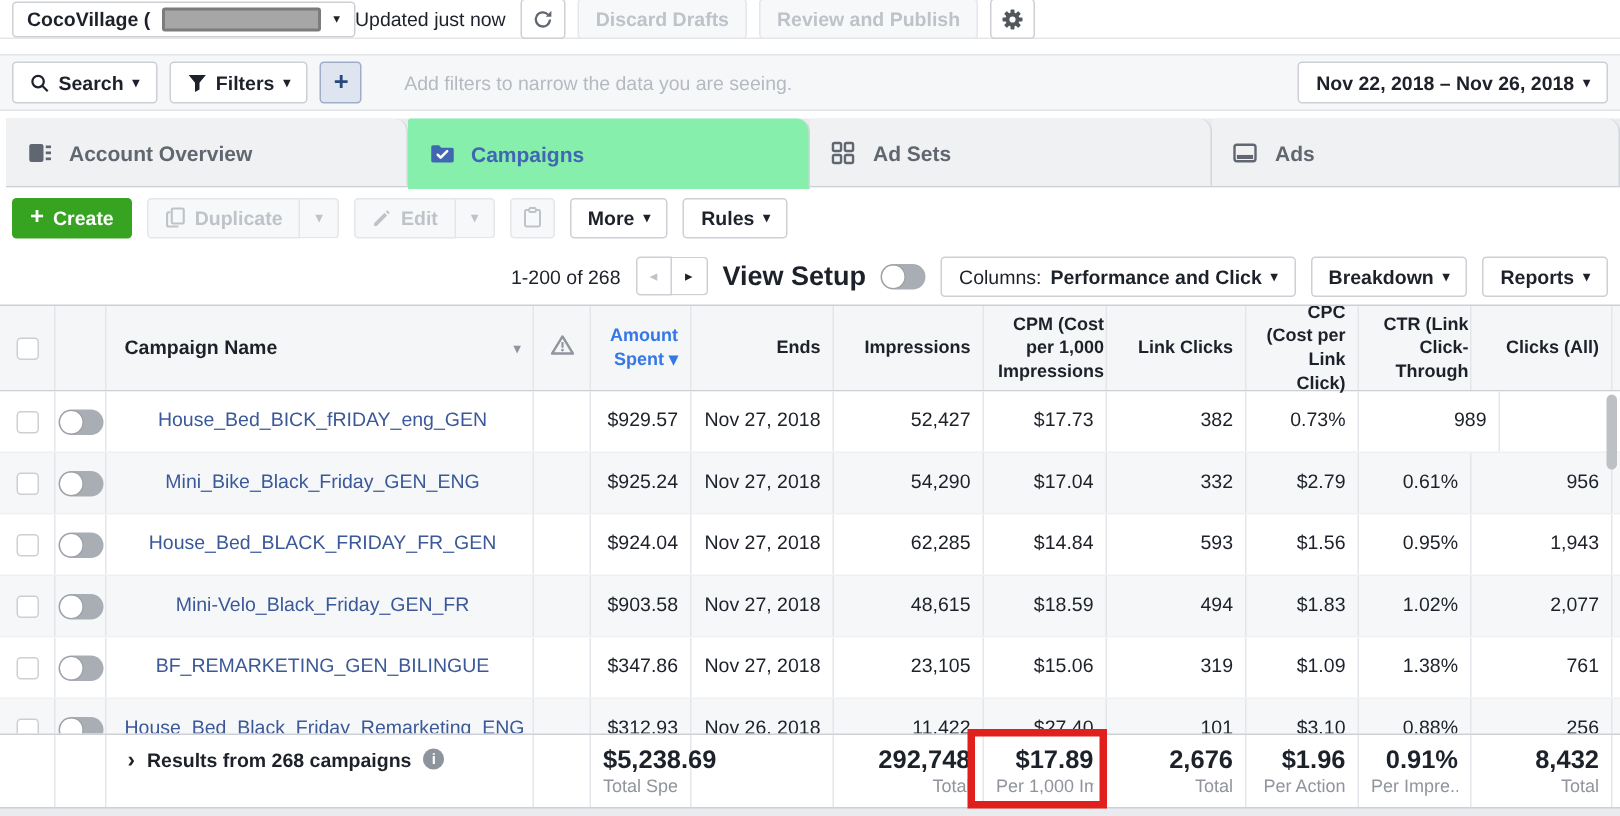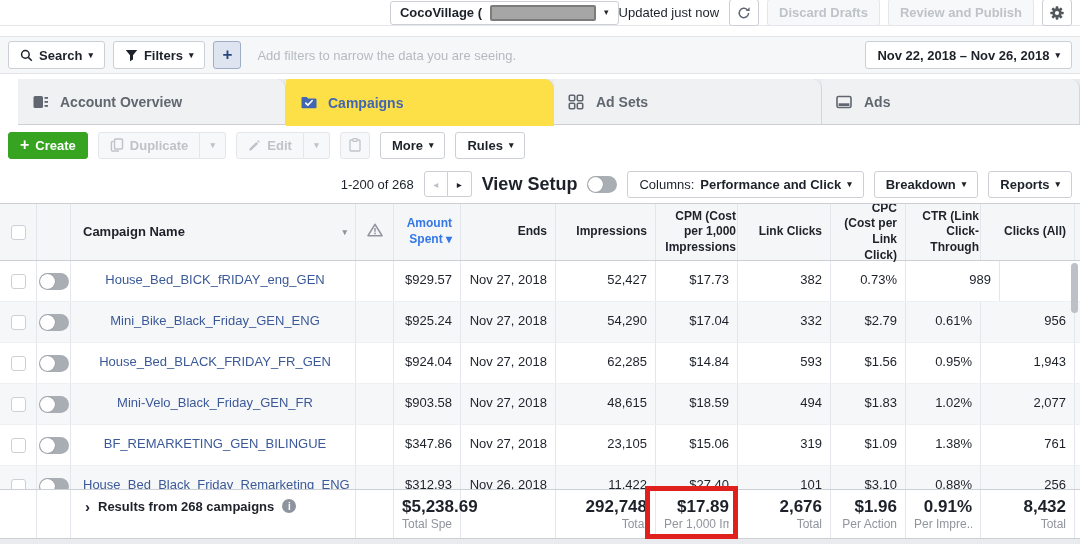--- a/index.html
+++ b/index.html
@@ -5,50 +5,50 @@
   :root{
     --text:#1d2129; --sec:#90949c; --disabled:#bec3c9;
     --border-strong:#ccd0d5; --border-cell:#e4e6eb; --border-row:#eef0f2;
   }
   *{margin:0;padding:0}
   body{width:1080px;height:544px;font-family:"Liberation Sans",sans-serif;background:#fff;overflow:hidden}
   .app{position:relative;width:1080px;height:544px;background:#fff;overflow:hidden}
 
   
   .topbar{position:absolute;top:0;left:0;right:0;height:26px;background:#fff;border-bottom:1px solid #e5e6e9;
-    display:flex;align-items:center;justify-content:flex-end;padding:0 8px;box-sizing:border-box;z-index:6}
+    display:flex;align-items:center;justify-content:flex-start;padding:0 8px;box-sizing:border-box;z-index:6}
   .account-picker{display:flex;align-items:center;gap:8px;border:1px solid #ccd0d5;border-radius:3px;height:22px;padding:0 9px;background:#fff;cursor:pointer}
   .acct-label{font-weight:bold;font-size:13px;color:var(--text);white-space:nowrap}
   .redacted{width:102px;height:12px;background:#a6a6a6;border:2px solid #7c7c7c;border-radius:2px}
   .caret{font-size:9px;color:var(--text);line-height:1}
   .caret.gray{color:var(--sec)}
   .caret.dis{color:var(--disabled)}
   .topbar-right{display:flex;align-items:center;gap:8px}
   .updated{font-size:13px;color:var(--text);margin-right:2px}
   .btn{display:inline-flex;align-items:center;gap:6px;height:27px;padding:0 11px;border:1px solid var(--border-strong);
     border-radius:3px;background:#fff;font-family:inherit;font-weight:bold;font-size:13px;color:var(--text);cursor:pointer;box-sizing:border-box;white-space:nowrap}
   .btn.disabled{color:var(--disabled);background:#f7f8f9;border-color:#e4e6e9}
   .iconbtn{width:30px;justify-content:center;padding:0}
 
   
   .filterbar{position:absolute;top:36px;left:0;right:0;height:38px;background:#f6f7f9;border-top:1px solid #e1e3e7;border-bottom:1px solid #e1e3e7;
     display:flex;align-items:center;gap:8px;padding:0 8px;box-sizing:border-box}
   .filterbar .btn{height:28px;background:#fff}
   .plusbtn{width:28px;height:28px;border:1px solid #9fadc9;border-radius:3px;background:#dfe5f0;color:#29487d;
     font-size:17px;font-weight:bold;display:flex;align-items:center;justify-content:center;cursor:pointer;box-sizing:border-box}
-  .filter-placeholder{font-size:13px;color:#b5bac1;margin-left:8px}
+  .filter-placeholder{font-size:13px;color:#b5bac1;margin-left:20px}
   .datebtn{margin-left:auto;height:28px;background:#fff}
 
   
-  .tabbar{position:absolute;top:79px;left:18px;right:0;height:46px;background:#e9ebee;border-bottom:1px solid var(--border-strong);display:flex;box-sizing:border-box}
+  .tabbar{position:absolute;top:79px;left:4px;right:0;height:46px;background:#e9ebee;border-bottom:1px solid var(--border-strong);display:flex;box-sizing:border-box}
   .tab{width:268px;display:flex;align-items:center;gap:10px;padding-left:14px;box-sizing:border-box;
     background:#f0f1f3;border-right:1px solid #d3d6db;border-top-right-radius:9px;border-top-left-radius:2px;
     font-size:14px;font-weight:bold;color:#606770;cursor:pointer}
   .tab:last-child{flex:1}
-  .tab.active{background:#fde047;color:#4267b2;height:47px;margin-bottom:-1px;z-index:2}
+  .tab.active{background:#86efac;color:#4267b2;height:47px;margin-bottom:-1px;z-index:2}
   .tab-icon{display:inline-flex;width:18px;height:16px;align-items:center}
 
   
   .toolbar{position:absolute;top:125px;left:0;right:0;height:40px;background:#fff;display:flex;align-items:center;gap:10px;padding:0 8px;box-sizing:border-box}
   .btn.green{background:#36a420;border-color:#36a420;color:#fff}
   .plus-glyph{font-size:16px;font-weight:bold;line-height:1}
   .split{display:inline-flex}
   .split .btn{border-radius:3px 0 0 3px}
   .split .caretbtn{border-radius:0 3px 3px 0;border-left:none;width:26px;justify-content:center;padding:0}
 

